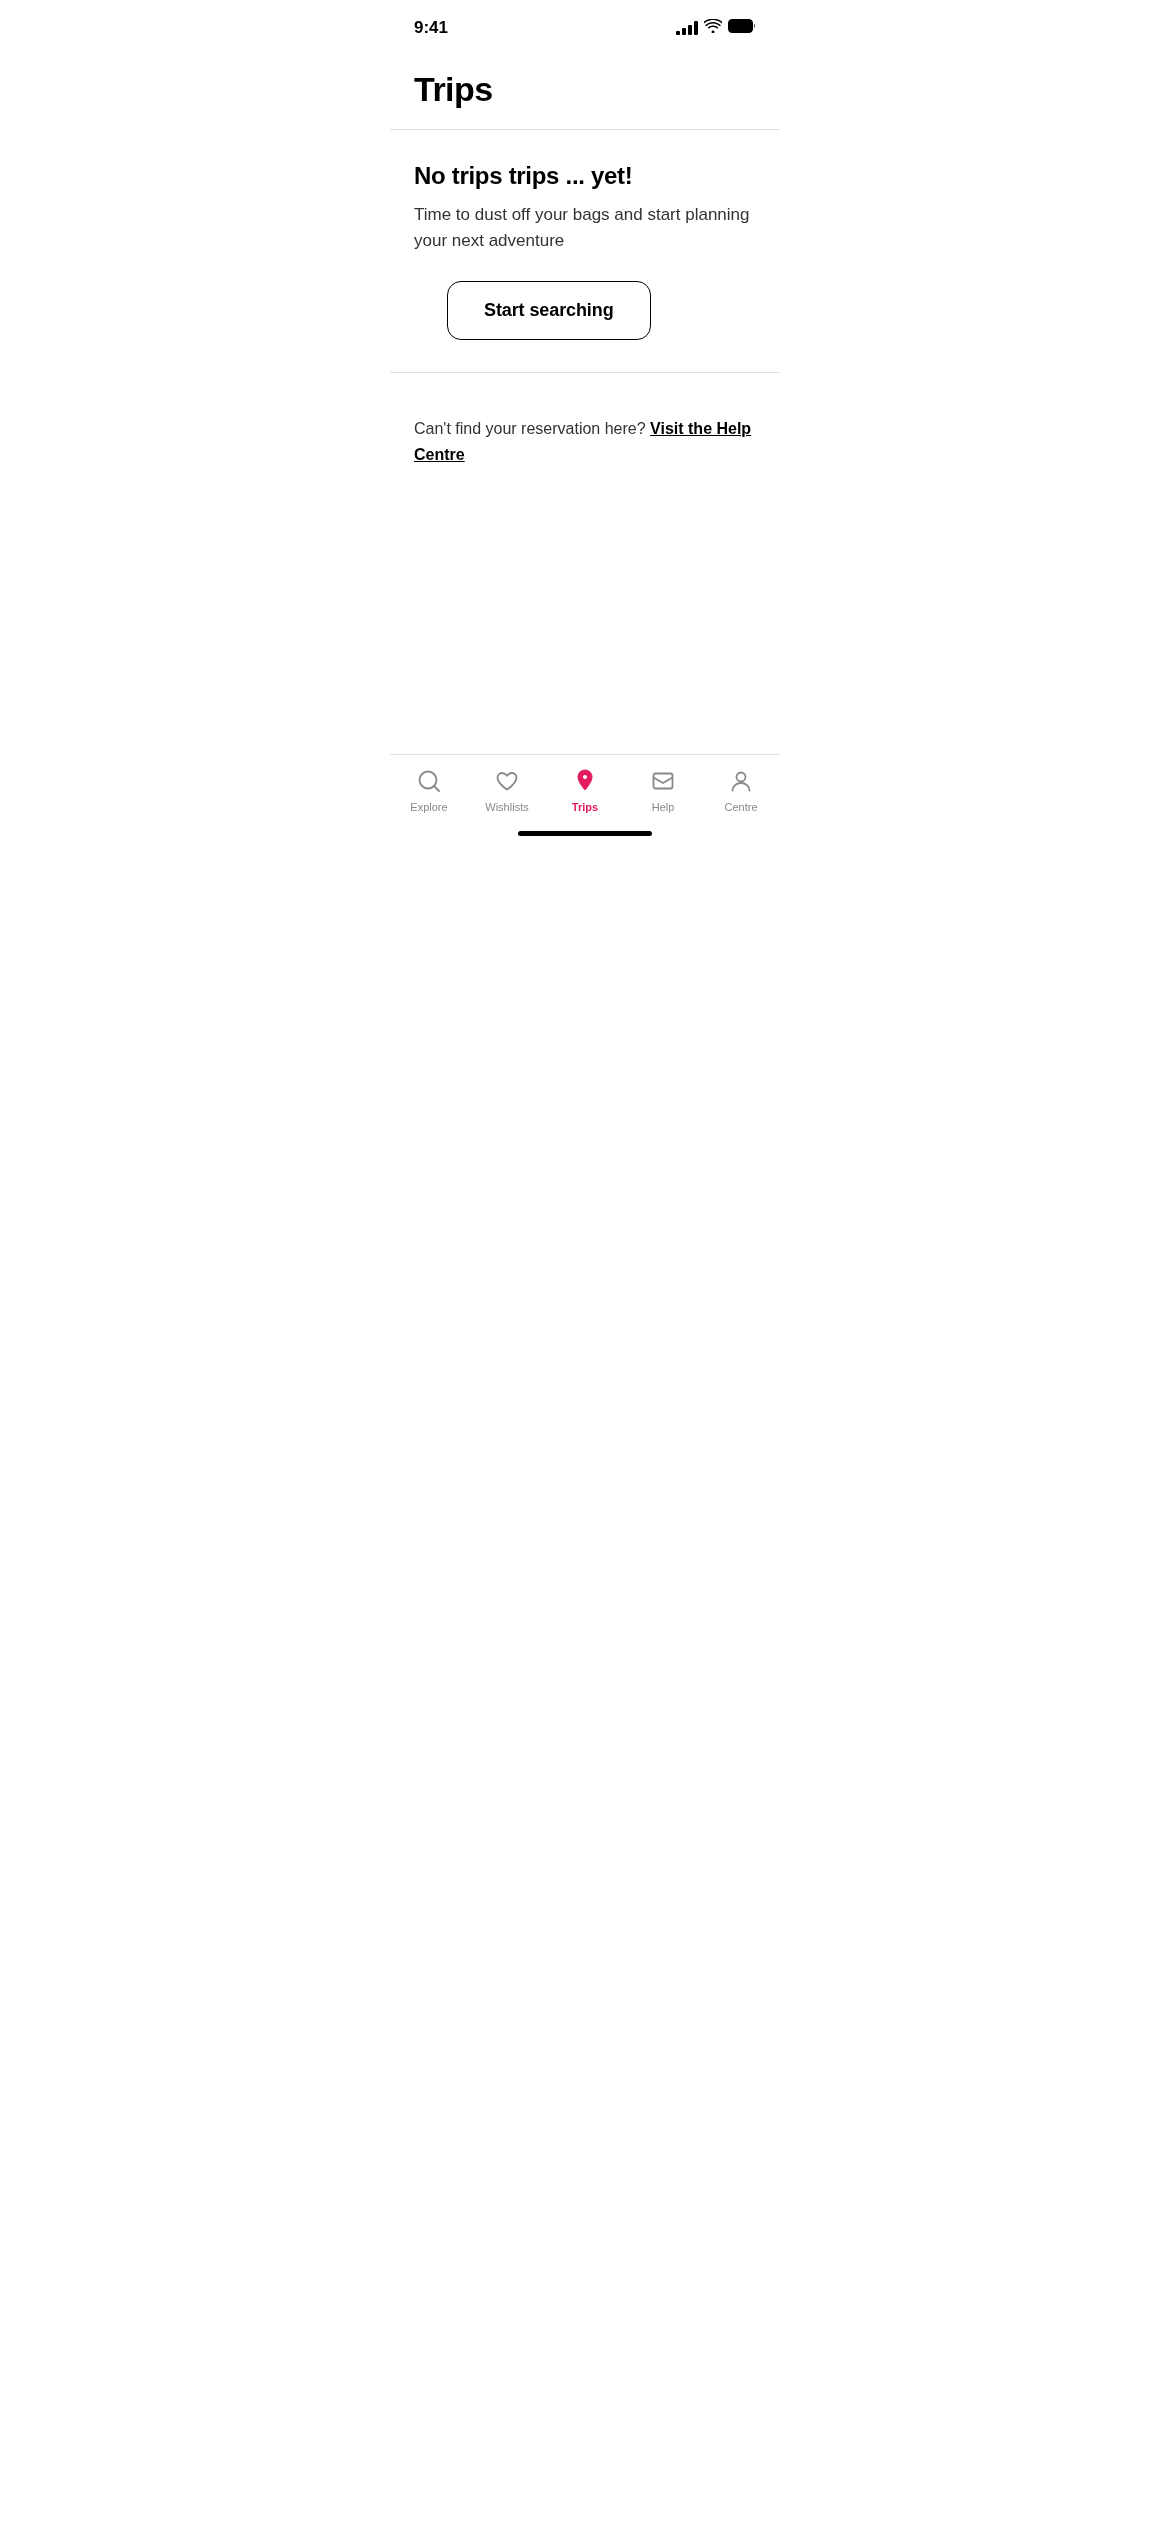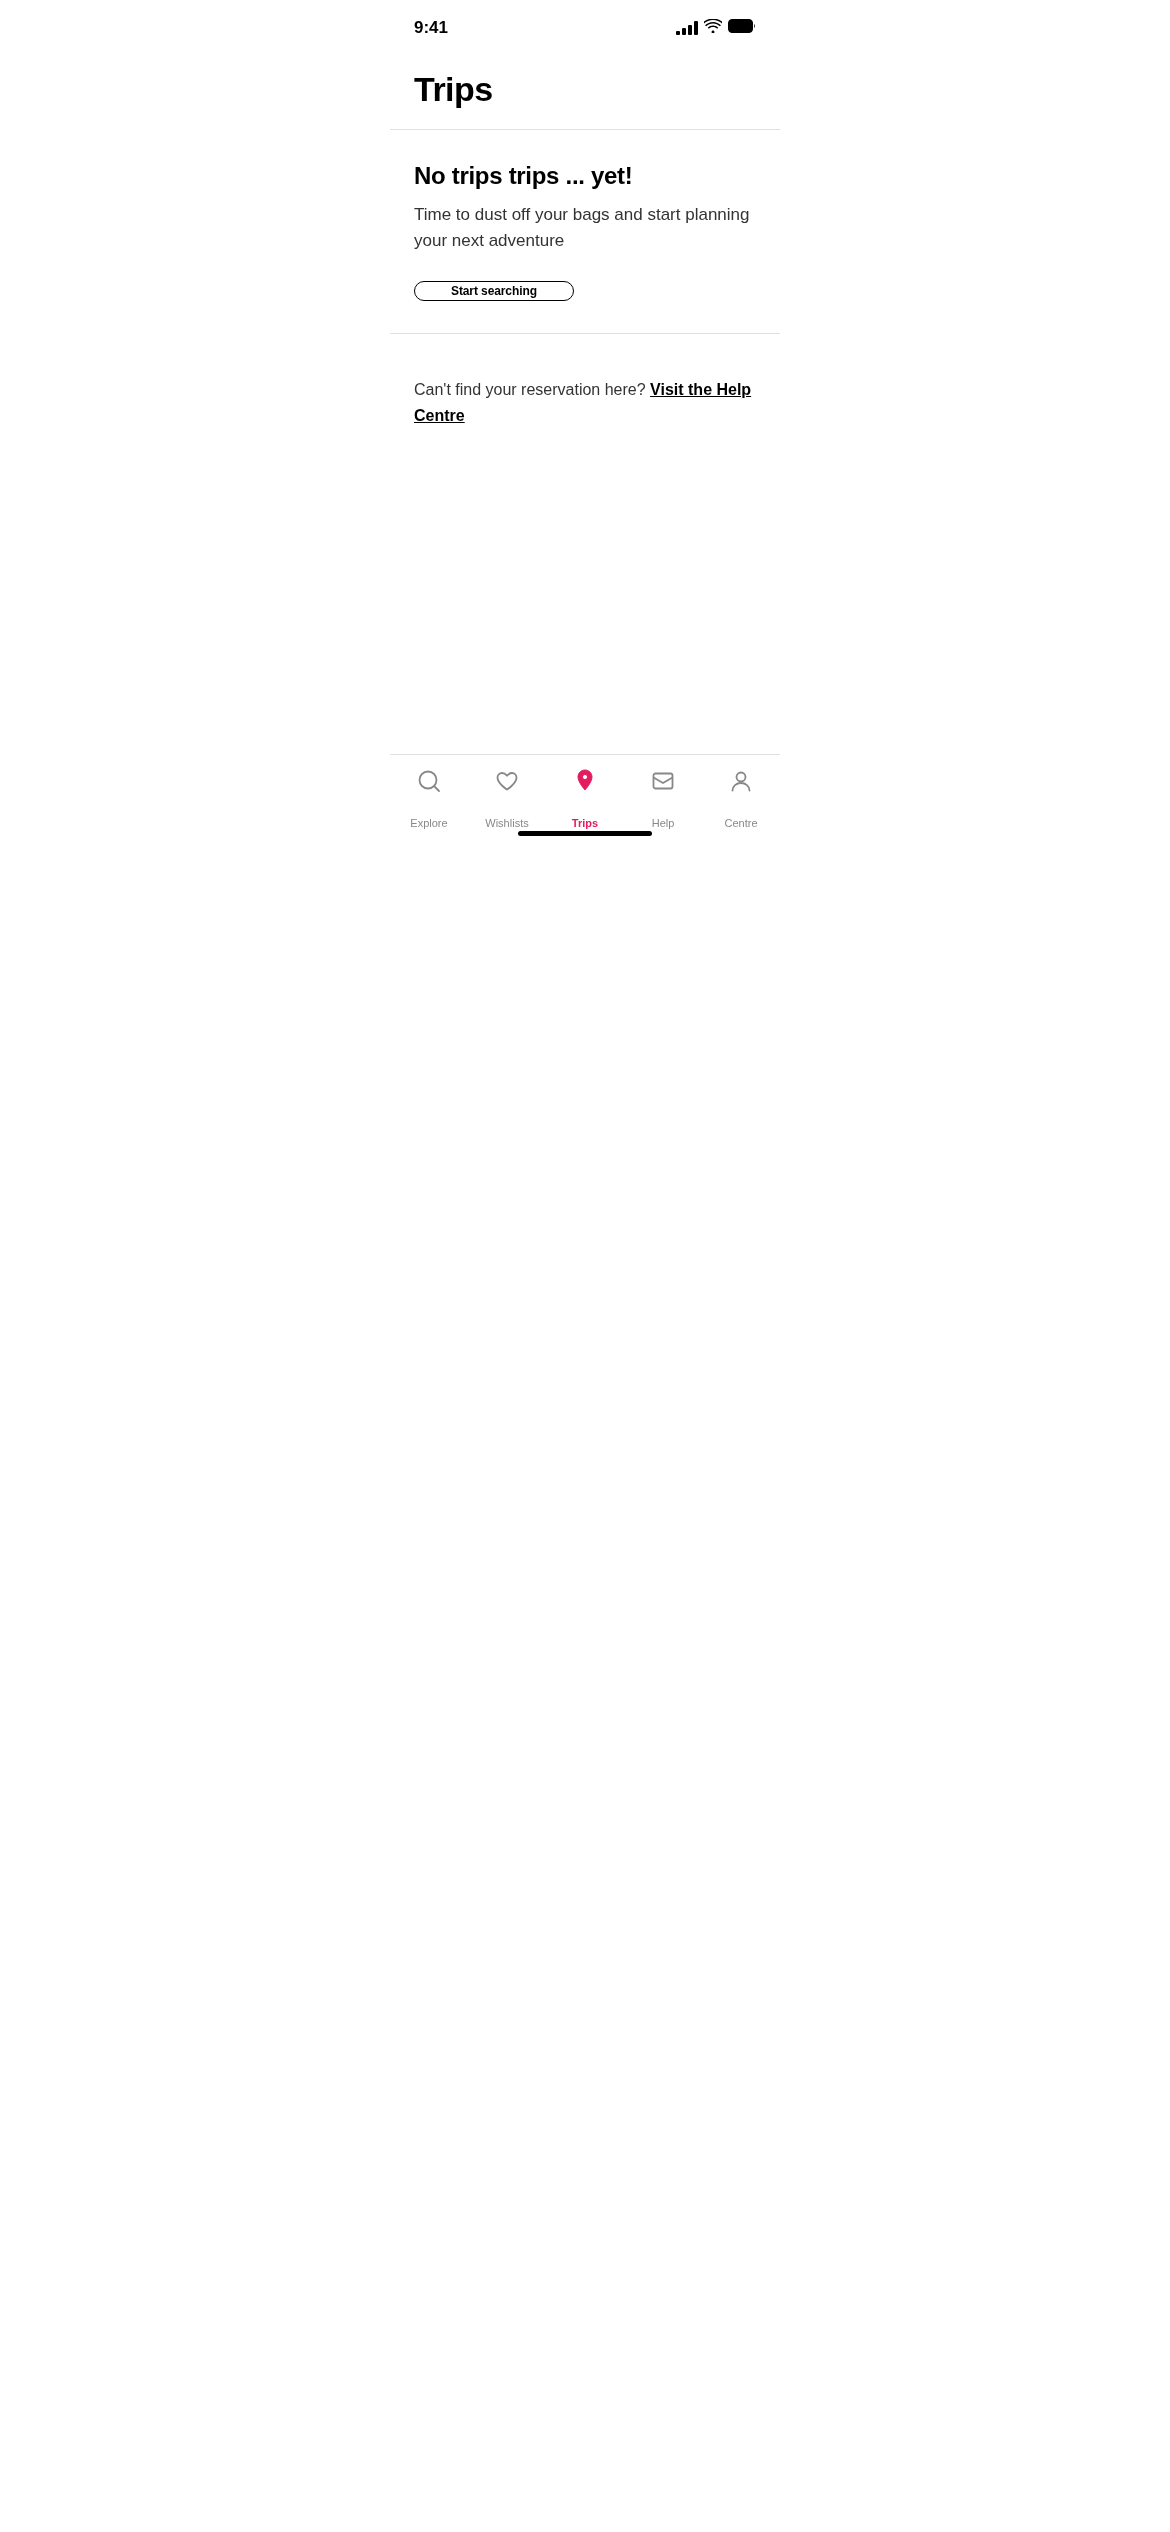--- a/index.html
+++ b/index.html
@@ -91,27 +91,28 @@
       font-size: 17px;
       color: #333;
       line-height: 1.5;
       margin-bottom: 28px;
     }
 
     .start-searching-button {
       display: inline-block;
       border: 1.5px solid #000;
       border-radius: 14px;
-      padding: 2px 36px;
-      font-size: 12px;
+      padding: 18px 36px;
+      font-size: 18px;
       font-weight: 600;
       color: #000;
       background: #fff;
       cursor: pointer;
       letter-spacing: -0.1px;
+      margin-left: 33px;
     }
 
     .divider-section {
       height: 1px;
       background: #e0e0e0;
       margin: 32px -24px 28px -24px;
     }
 
     .help-text {
       font-size: 16px;
@@ -137,21 +138,21 @@
       display: flex;
       align-items: flex-start;
       padding-top: 12px;
     }
 
     .tab-item {
       flex: 1;
       display: flex;
       flex-direction: column;
       align-items: center;
-      gap: 22px;
+      gap: 6px;
       cursor: pointer;
     }
 
     .tab-icon {
       width: 28px;
       height: 28px;
       display: flex;
       align-items: center;
       justify-content: center;
     }

